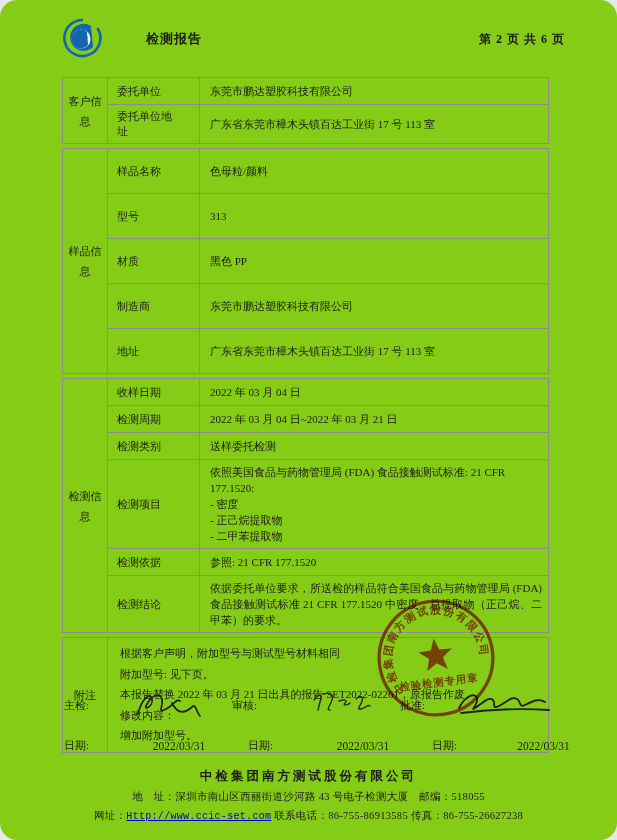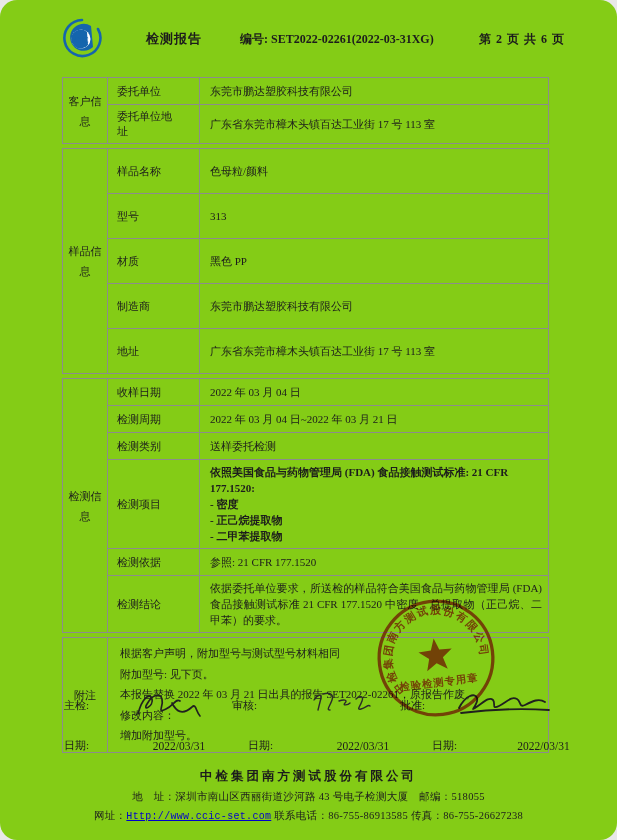--- a/index.html
+++ b/index.html
@@ -29,21 +29,21 @@
   table.info { border-collapse:collapse; width:487px; margin-bottom:4px; table-layout:fixed; }
   table.info td { border:1px solid #8c8c8c; font-size:11px; vertical-align:middle; }
   td.group {
     width:45px; text-align:center; line-height:20px; padding:2px 4px;
     word-break:break-all;
   }
   td.flabel { width:92px; padding:4px 19px 4px 9px; }
   td.fvalue { padding:4px 6px 4px 10px; }
   .h27 td { height:27px; }
   .h33 td { height:45px; }
-  .multiline { white-space:pre-line; line-height:16px; padding-top:6px; padding-bottom:6px;font-weight:bold; }
+  .multiline { white-space:pre-line; line-height:16px; padding-top:6px; padding-bottom:6px; }
   .conclusion { line-height:16px; padding-top:5px; padding-bottom:5px; text-align:justify; }
   td.notes-cell { padding:5px 8px 6px 12px; line-height:20.5px; white-space:pre-line; }
 
   
   .seal {
     position:absolute; left:374px; top:596px; width:124px; height:124px;
     transform:rotate(-7deg);
     opacity:0.88;
     mix-blend-mode:multiply;
     pointer-events:none;
@@ -74,21 +74,20 @@
 
   <div class="header">
     <svg class="logo-svg" viewBox="0 0 40 42">
       <path d="M20 2 A18 18 0 1 0 36 11" fill="none" stroke="#1565ad" stroke-width="2.6" stroke-linecap="round"></path>
       <path d="M29 8 A13.5 13.5 0 1 0 31 29" fill="#1565ad" stroke="none"></path>
       <circle cx="19" cy="21" r="9.5" fill="#ffffff"></circle>
       <path d="M25 14 A9.5 9.5 0 1 0 26 27" fill="#1565ad"></path>
       <text x="19.5" y="24.5" text-anchor="middle" font-size="8" font-weight="bold" fill="#1565ad" font-family="Liberation Serif, DejaVu Serif, serif">CIC</text>
     </svg>
     <div class="report-title">检测报告</div>
-    <div class="report-no">编号: SET2022-02261(2022-03-31XG)</div>
     <div class="page-no">第 2 页 共 6 页</div>
   </div>
 
   <div class="tables">
 
     <table class="info">
       <tbody>
           <tr class="h27">
         <td class="group" rowspan="2">客户信息</td>
         <td class="flabel">委托单位</td>

